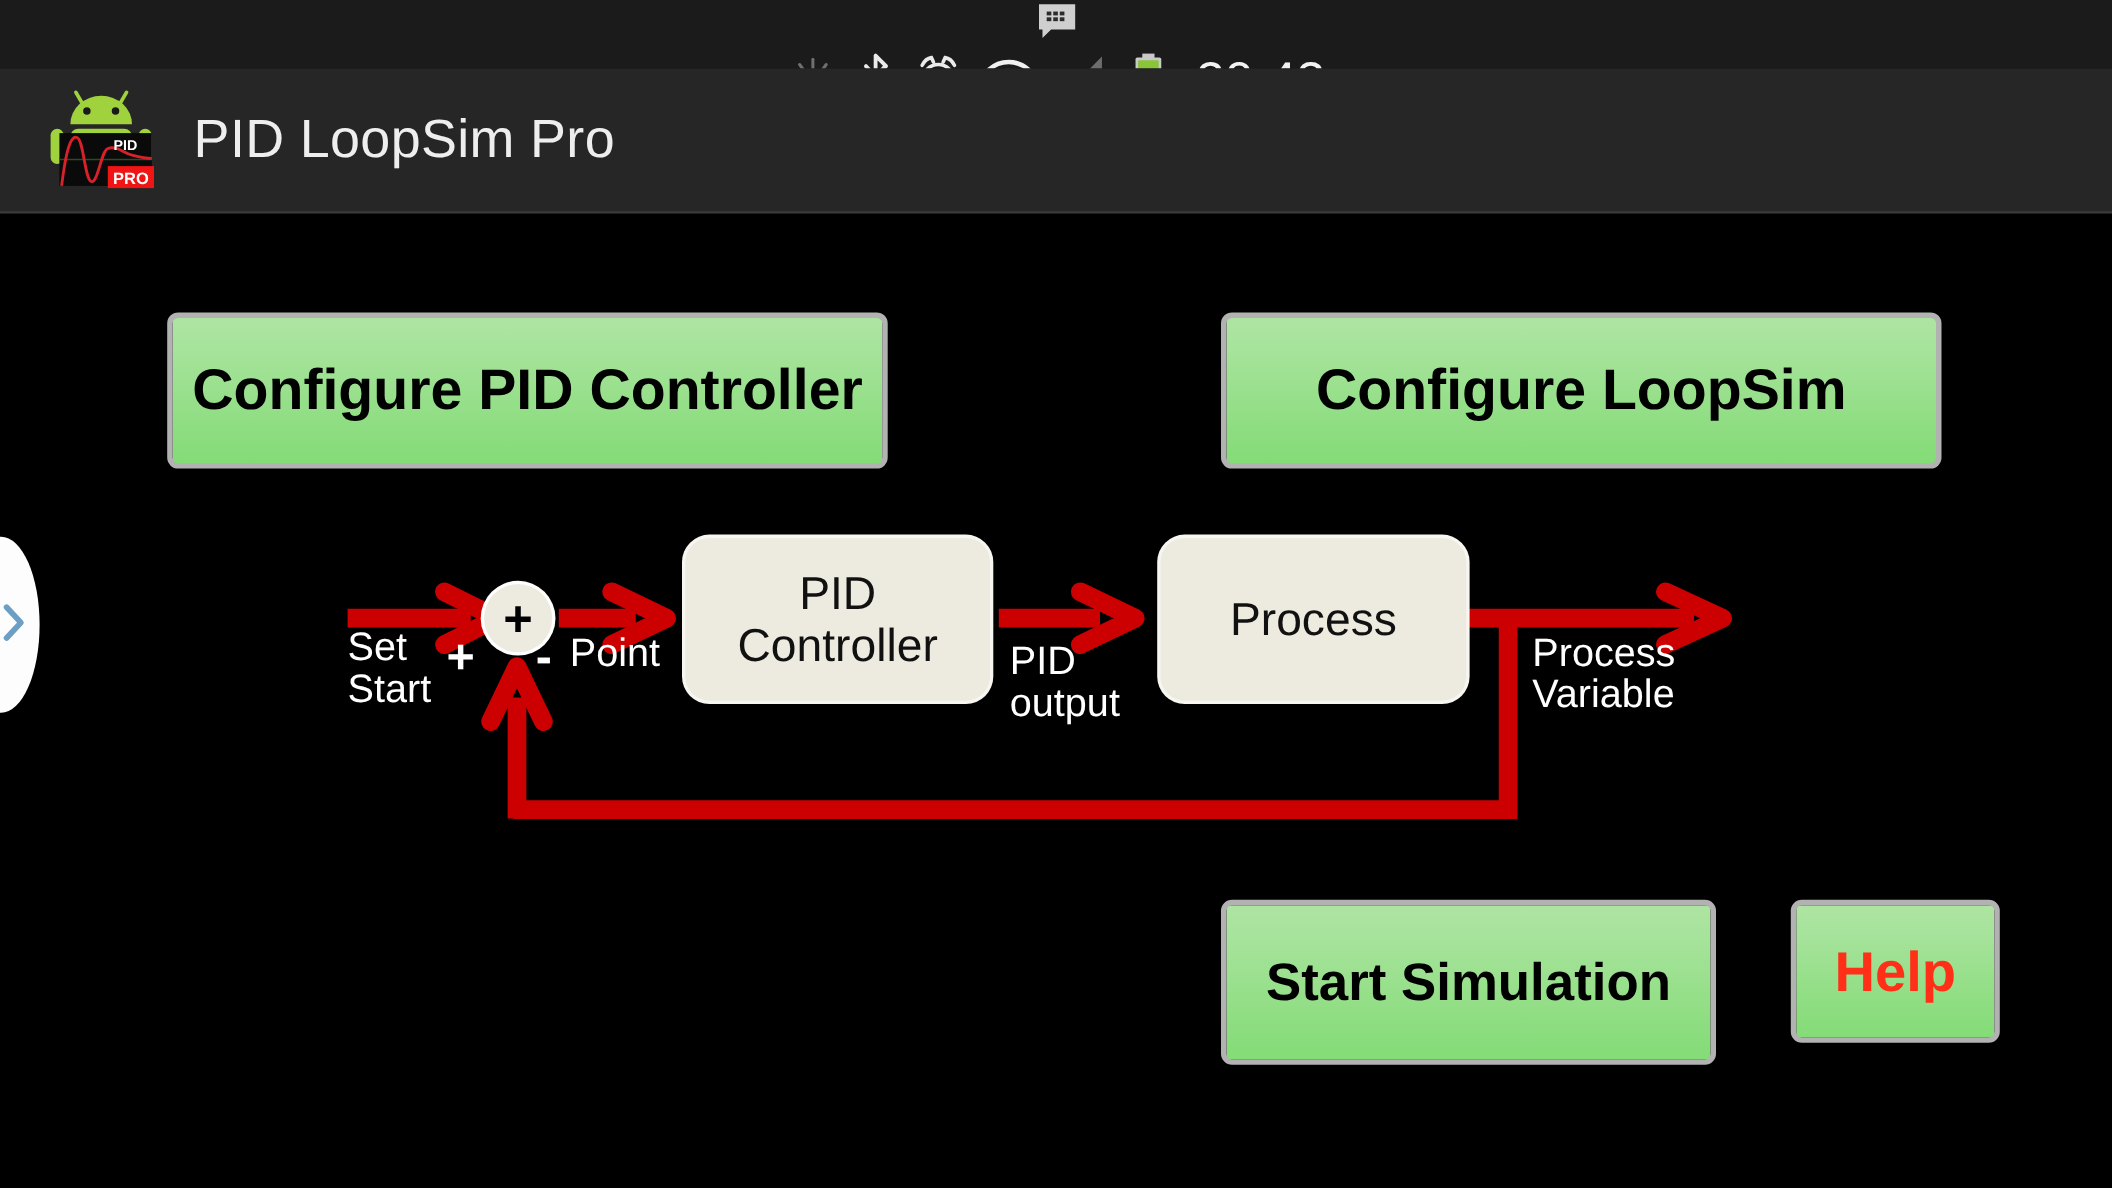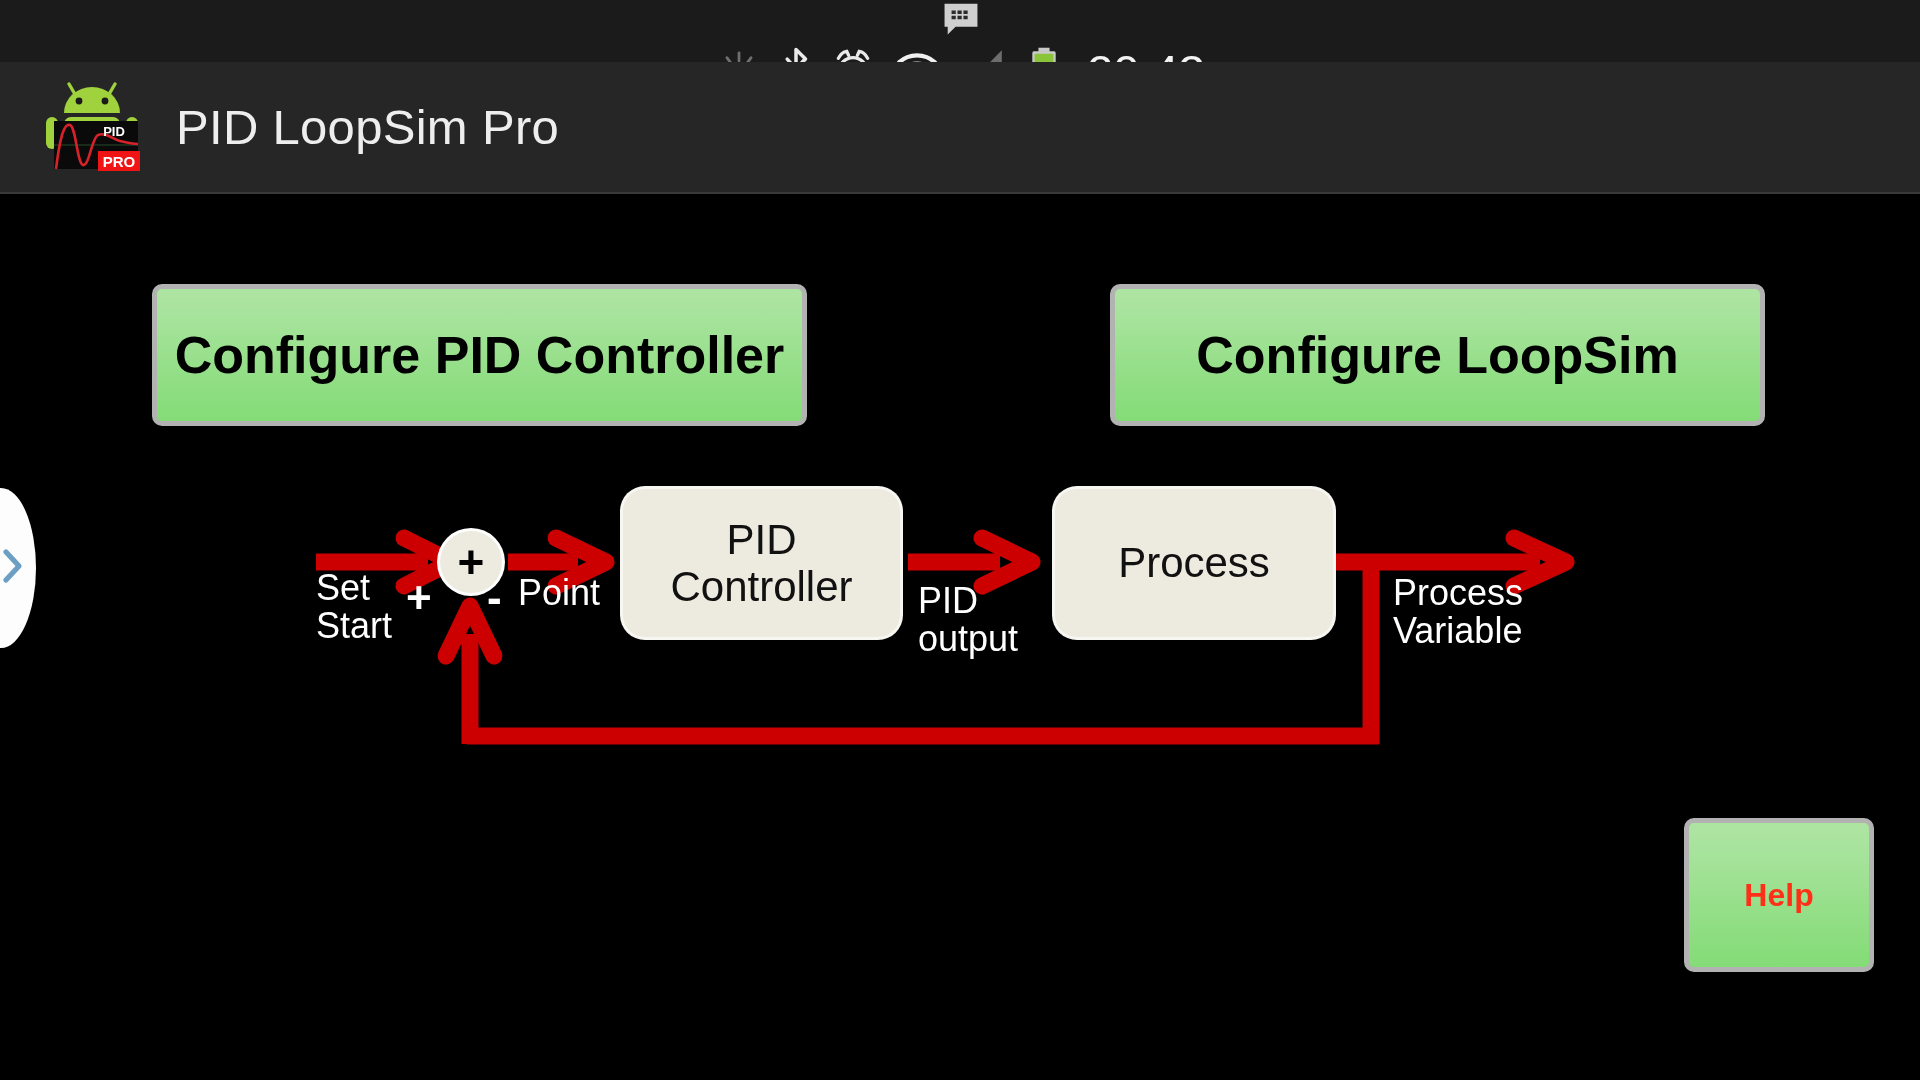--- a/index.html
+++ b/index.html
@@ -61,21 +61,21 @@
     display: flex; align-items: center; justify-content: center;
     color: #000;
     font-family: "Liberation Sans", sans-serif;
     cursor: pointer;
     user-select: none;
     font-weight: bold;
   }
   #btn-config-pid { left: 152px; top: 284px; width: 655px; height: 142px; font-size: 52px; }
   #btn-config-process { left: 1110px; top: 284px; width: 655px; height: 142px; font-size: 52px; }
   #btn-start-sim { left: 1110px; top: 818px; width: 450px; height: 150px; font-size: 48px; font-weight: bold; }
-  #btn-help { left: 1684px; top: 818px; width: 190px; height: 154px; font-size: 32px; color: #ff2f18; }
+  #btn-help { left: 1628px; top: 818px; width: 190px; height: 130px; font-size: 51px; color: #ff2f18; }
 
   
   #diagram { position: absolute; left: 0; top: 194px; width: 1920px; height: 886px; }
   .dg-label {
     position: absolute; color: #fff; font-size: 36px; line-height: 1.06;
     font-family: "Liberation Sans", sans-serif; white-space: pre-line;
   }
   .dg-sign {
     position: absolute; color: #fff; font-weight: bold; line-height: 1;
     font-family: "Liberation Sans", sans-serif;
@@ -199,20 +199,21 @@
   <div class="drawer-tab">
     <span class="drawer-chevron">
       <svg width="26" height="40" viewBox="0 0 13 20">
         <path d="M3 3 L9.5 10 L3 17" fill="none" stroke="#6d9fc4" stroke-width="2.6" stroke-linecap="round" stroke-linejoin="round"></path>
       </svg>
     </span>
   </div>
 
   <div class="gbtn" id="btn-config-pid">Configure PID Controller</div>
   <div class="gbtn" id="btn-config-process">Configure LoopSim</div>
+  <div class="gbtn" id="btn-start-sim">Start Simulation</div>
   <div class="gbtn" id="btn-help">Help</div>
 
   <div id="diagram">
 
     <svg width="1920" height="886" viewBox="0 0 1920 886" style="position:absolute;left:0;top:0;">
       <g stroke="#cc0000" fill="#cc0000">
 
         <line x1="316" y1="368" x2="428" y2="368" stroke-width="17"></line>
         <path d="M404 344 L452 368 L404 392" fill="none" stroke-width="17" stroke-linecap="round" stroke-linejoin="round"></path>
 

